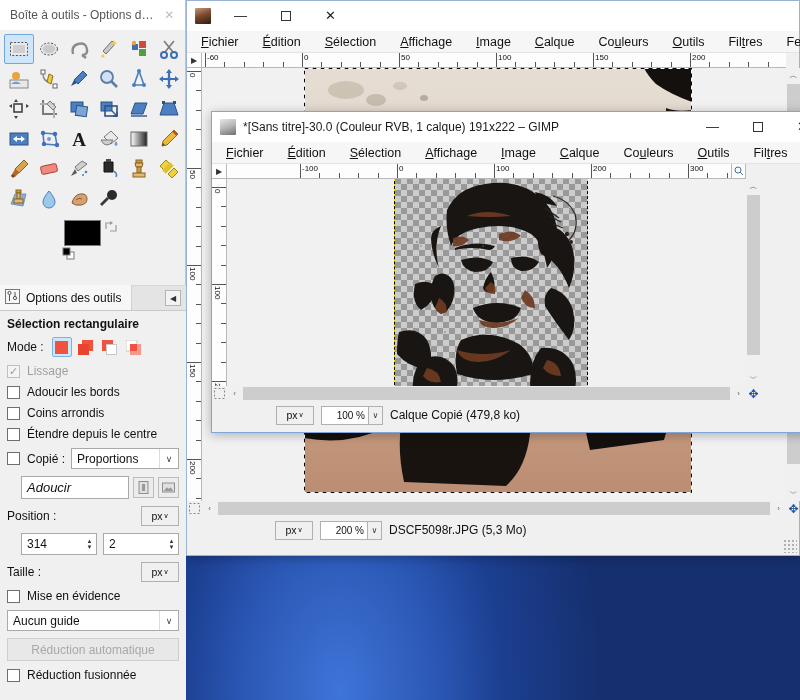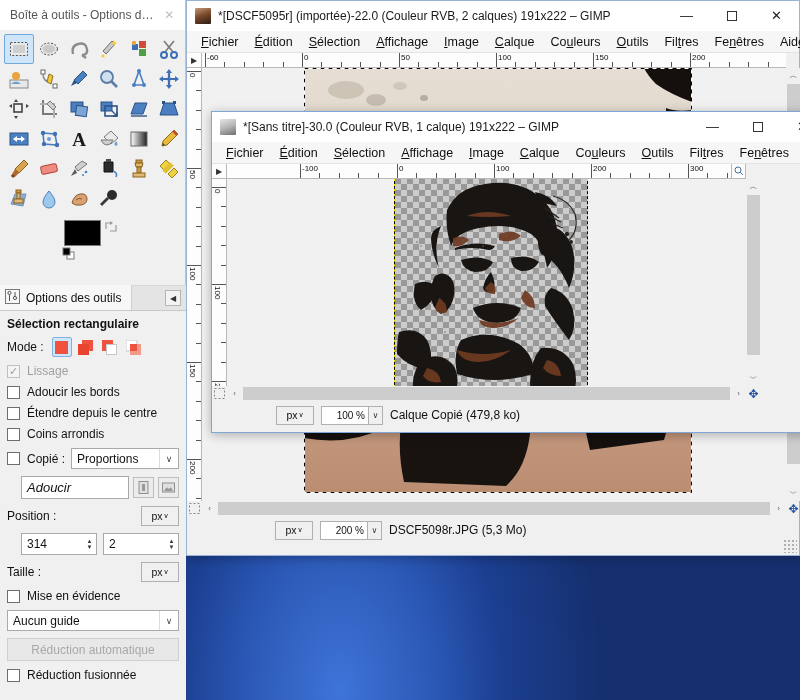--- a/index.html
+++ b/index.html
@@ -47,21 +47,21 @@
     overflow: hidden; text-overflow: ellipsis; flex: 1 1 auto;
   }
   .tb-buttons { display: flex; height: 30px; flex: 0 0 auto; }
   .tb-btn {
     width: 45px; height: 30px; display: flex; align-items: center; justify-content: center;
     color: #222; font-size: 13px; line-height: 1;
   }
 
   .menubar {
     height: 22px; display: flex; align-items: center;
-    background: #f6f6f6; padding-left: 6px; gap: 0px;
+    background: #f6f6f6; padding-left: 6px; gap: 8px;
     border-bottom: 1px solid #e3e3e3;
   }
   .menu-item {
     padding: 2px 8px; font-size: 12.5px; color: #111; white-space: nowrap;
   }
   .menu-item u { text-decoration: underline; }
 
   
   .ruler-h {
     position: absolute; height: 15px; background: #fdfdfd;
@@ -267,21 +267,20 @@
 </head>
 <body>
 
 <div id="desktop"></div>
 <div id="desktop-top-white"></div>
 
 <div class="win" id="main-win" style="left:186px; top:0; width:614px; height:556px;">
 
   <div class="titlebar">
     <div class="tb-icon" style="background:linear-gradient(160deg,#c49a78 0%, #7c4b2e 45%, #2b1a12 100%);"></div>
-    <div class="tb-title">*[DSCF5095r] (importée)-22.0 (Couleur RVB, 2 calques) 191x222 – GIMP</div>
     <div class="tb-buttons">
       <div class="tb-btn">—</div>
       <div class="tb-btn">
         <svg width="10" height="10" viewBox="0 0 10 10">
             <rect x="0.5" y="0.5" width="9" height="9" fill="none" stroke="#333"></rect>
           </svg>
       </div>
       <div class="tb-btn close">✕</div>
     </div>
   </div>
@@ -934,26 +933,26 @@
         <span class="opt-label dim">Lissage</span>
       </div>
 
       <div class="opt-row">
         <div class="chk"></div>
         <span class="opt-label">Adoucir les bords</span>
       </div>
 
       <div class="opt-row">
         <div class="chk"></div>
+        <span class="opt-label">Coins arrondis</span>
+      </div>
+
+      <div class="opt-row">
+        <div class="chk"></div>
         <span class="opt-label">Étendre depuis le centre</span>
-      </div>
-
-      <div class="opt-row">
-        <div class="chk"></div>
-        <span class="opt-label">Coins arrondis</span>
       </div>
 
       <div class="opt-row">
         <div class="chk"></div>
         <span class="opt-label" style="margin-right:6px;">Copié :</span>
         <div class="combo">
           <span class="val">Proportions</span>
           <span class="arw">∨</span>
         </div>
       </div>

